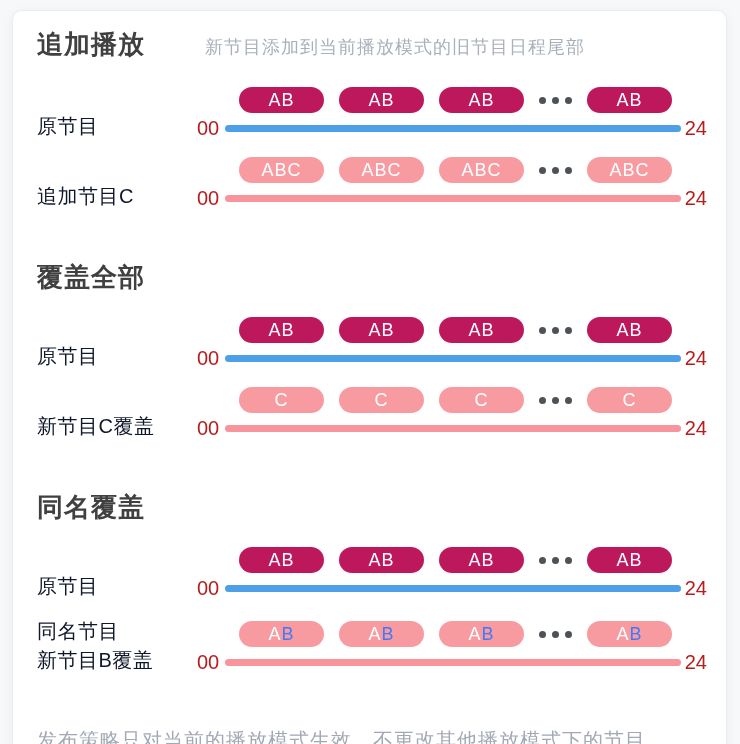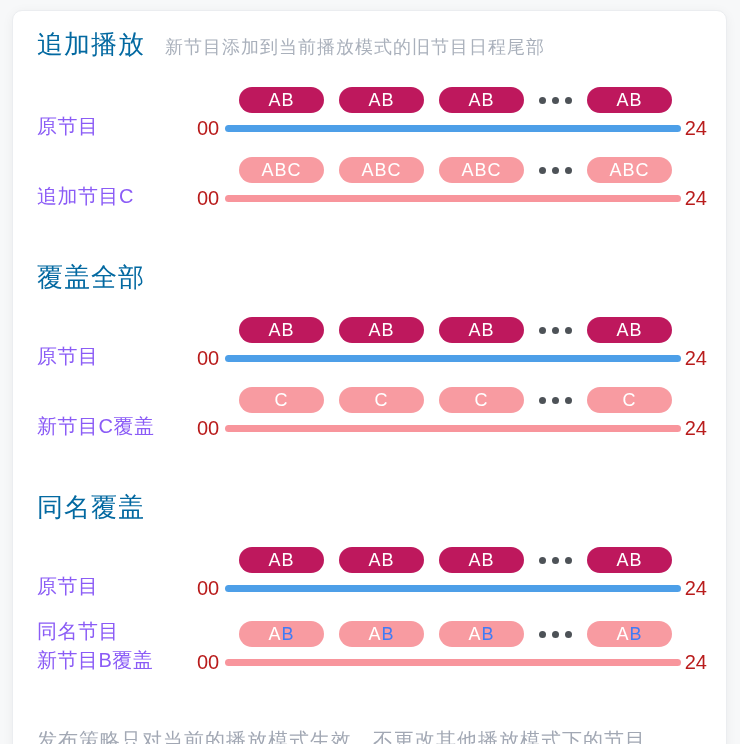--- a/index.html
+++ b/index.html
@@ -8,25 +8,25 @@
     font-family:"Liberation Sans","DejaVu Sans",sans-serif; }
   .card {
     position:absolute; left:12px; top:10px; width:715px; height:800px;
     background:#ffffff; border:1px solid #ebedf0; border-radius:10px;
     box-shadow:0 2px 12px rgba(0,0,0,0.05);
     padding:19px 19px 0 24px;
   }
   .section { margin-bottom:52px; }
   .section:last-of-type { margin-bottom:0; }
   .sec-head { display:flex; align-items:baseline; gap:20px; margin-bottom:26px; line-height:28px; }
-  .sec-title { font-size:26px; font-weight:normal; color:#0369a1; letter-spacing:1px; white-space:nowrap; }
-  .sec-sub { font-size:18px; color:#a9b0bb; letter-spacing:1px; white-space:nowrap; }
+  .sec-title { font-size:26px; font-weight:bold; color:#404040; letter-spacing:1px; white-space:nowrap; }
+  .sec-sub { font-size:18px; color:#a9b0bb; letter-spacing:1px; white-space:nowrap;margin-left:40px; }
   .tl-row { display:flex; align-items:flex-end; }
   .tl-row + .tl-row { margin-top:16px; }
-  .tl-label { width:160px; font-size:20px; color:#8b5cf6; line-height:29px; letter-spacing:0.5px; }
+  .tl-label { width:160px; font-size:20px; color:#0f172a; line-height:29px; letter-spacing:0.5px; }
   .tl-body { flex:1; }
   .chips { display:flex; gap:15px; align-items:center; height:26px; margin-left:42px; }
   .chip { width:85px; height:26px; border-radius:13px; flex:none;
     display:flex; align-items:center; justify-content:center;
     font-size:18px; color:#ffffff; letter-spacing:1px; }
   .chip .hl { color:#3f7bf6; }
   .dots { width:33px; flex:none; display:flex; justify-content:space-between; align-items:center; }
   .dots i { width:7px; height:7px; border-radius:50%; background:#4d5257; }
   .track { display:flex; align-items:center; height:26px; margin-top:2px; }
   .tick { font-size:20px; color:#b91c1c; flex:none; }

